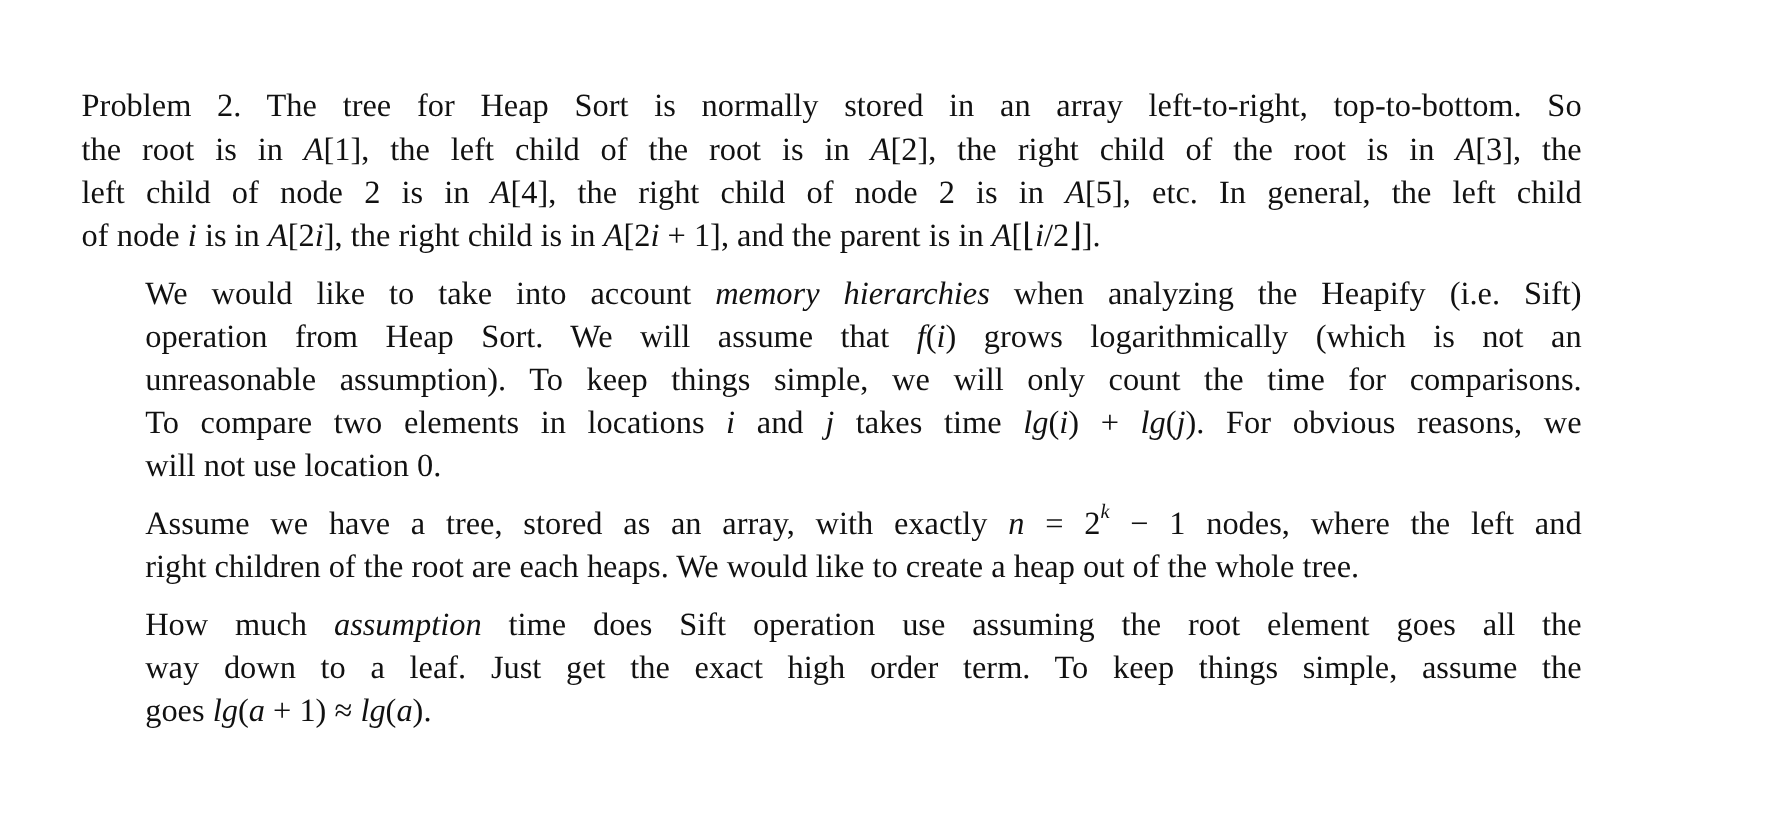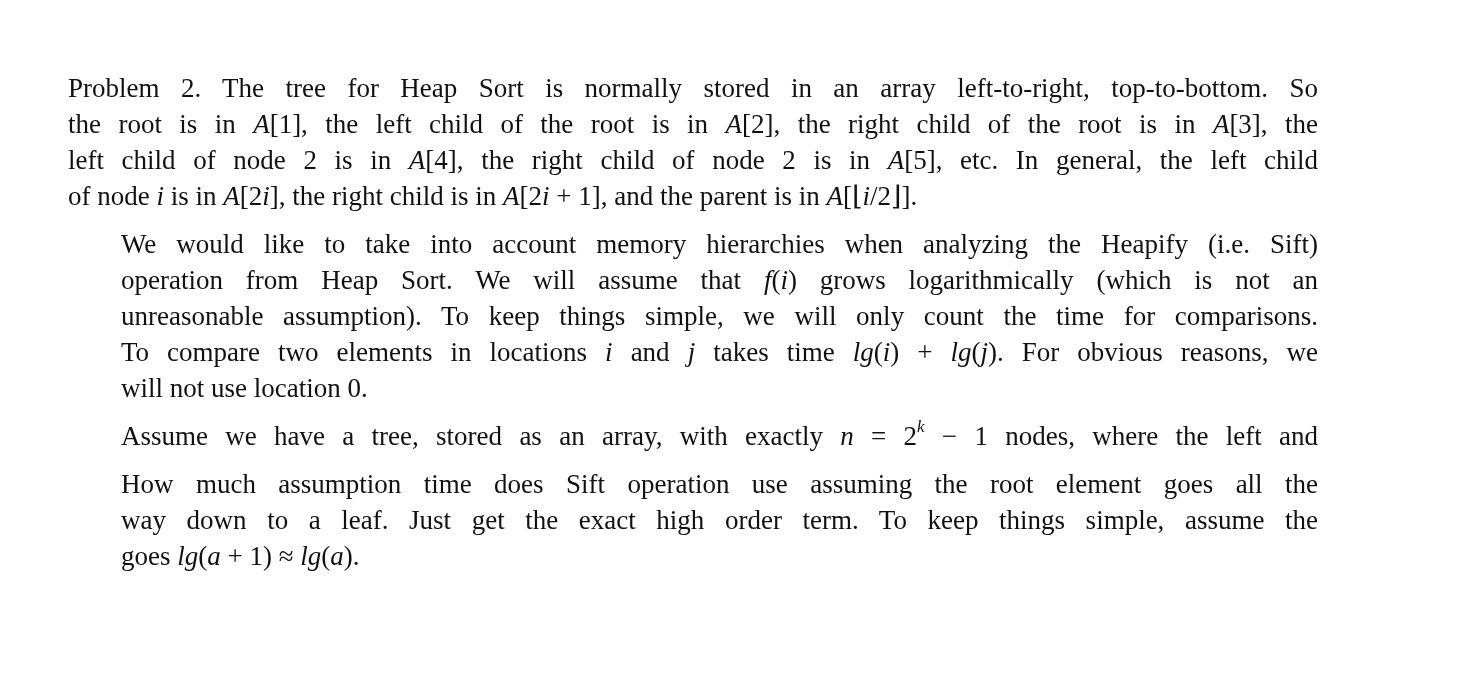--- a/index.html
+++ b/index.html
@@ -28,21 +28,21 @@
     .para {
       margin: 0 0 12px 53px;
       text-align: justify;
     }
     .para.first {
       margin-left: 53px;
       text-indent: -53px;
       margin-top: 20px;
     }
     .m { font-style: italic; }
-    .em { }
+    .em { font-style: italic; }
     sup { font-size: 17px; line-height: 0; position: relative; top: -3px; }
     .line { display: block; text-align: justify; text-align-last: justify; }
     .line.last { text-align-last: left; }
   </style>
 </head>
 <body>
 
 <div class="doc">
 
   <div class="para first">
@@ -55,20 +55,21 @@
   <div class="para">
     <span class="line"><span>We would like to take into account </span><span class="em">memory hierarchies</span><span> when analyzing the Heapify (i.e. Sift)</span></span>
     <span class="line"><span>operation from Heap Sort.  We will assume that </span><span class="m">f</span><span>(</span><span class="m">i</span><span>) grows logarithmically (which is not an</span></span>
     <span class="line"><span>unreasonable assumption). To keep things simple, we will only count the time for comparisons.</span></span>
     <span class="line"><span>To compare two elements in locations </span><span class="m">i</span><span> and </span><span class="m">j</span><span> takes time </span><span class="m">lg</span><span>(</span><span class="m">i</span><span>) + </span><span class="m">lg</span><span>(</span><span class="m">j</span><span>). For obvious reasons, we</span></span>
     <span class="line last"><span>will not use location 0.</span></span>
   </div>
 
   <div class="para">
     <span class="line"><span>Assume we have a tree, stored as an array, with exactly </span><span class="m">n</span><span> = 2</span><sup class="m">k</sup><span> − 1 nodes, where the left and</span></span>
+    <span class="line last"><span>right children of the root are each heaps. We would like to create a heap out of the whole tree.</span></span>
   </div>
 
   <div class="para">
     <span class="line"><span>How much </span><span class="em">assumption</span><span> time does Sift operation use assuming the root element goes all the</span></span>
     <span class="line"><span>way down to a leaf.  Just get the exact high order term.  To keep things simple, assume the</span></span>
     <span class="line last"><span>goes </span><span class="m">lg</span><span>(</span><span class="m">a</span><span> + 1) ≈ </span><span class="m">lg</span><span>(</span><span class="m">a</span><span>).</span></span>
   </div>
 
 </div>
 

